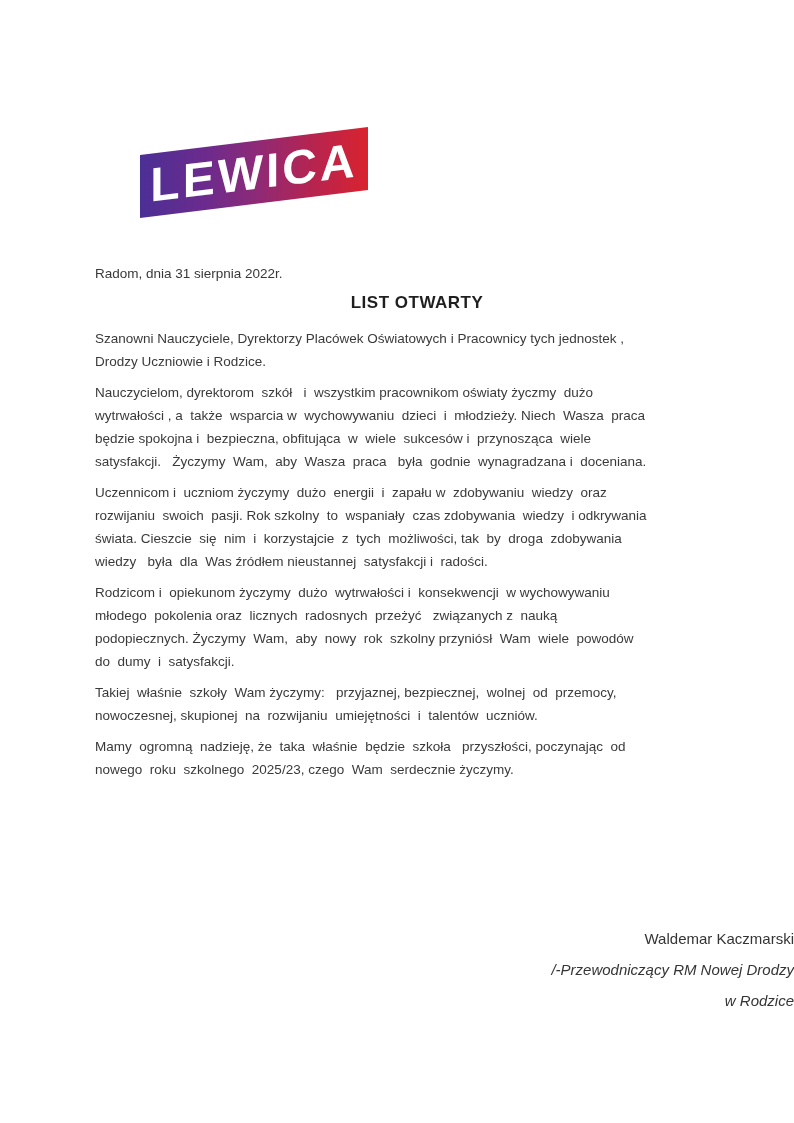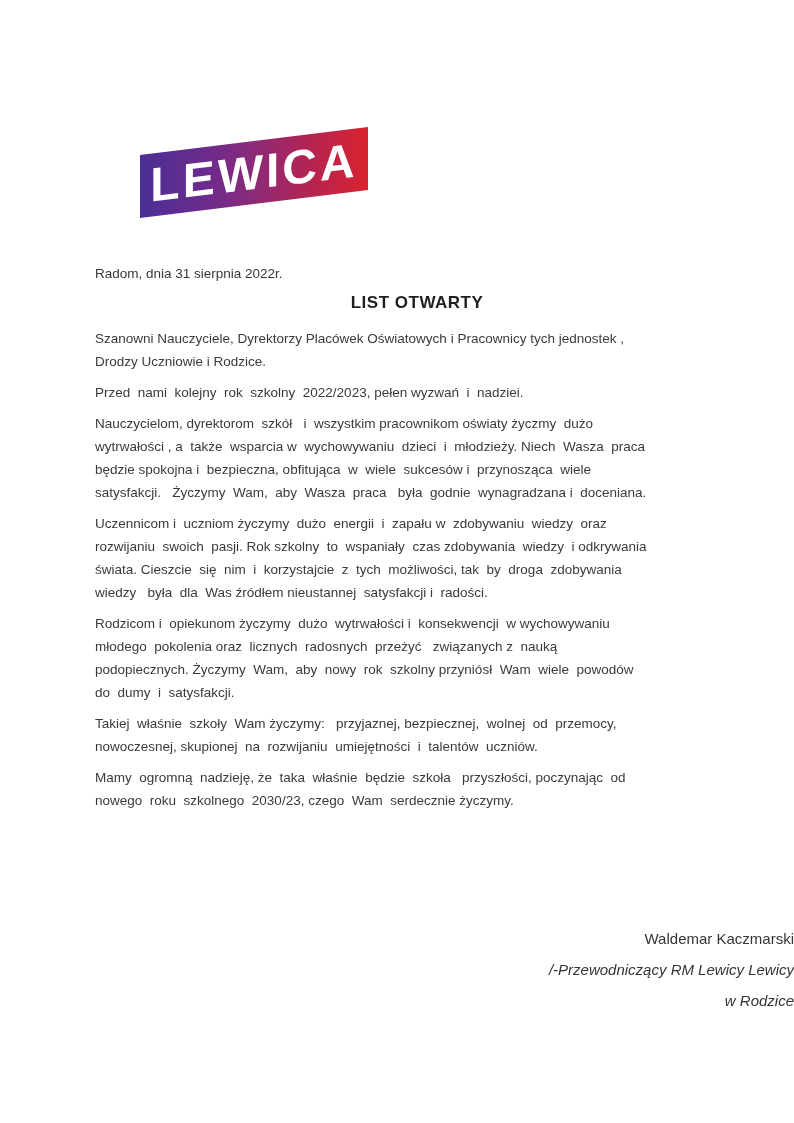--- a/index.html
+++ b/index.html
@@ -98,38 +98,37 @@
     <span class="logo-text" style="color: rgb(255, 255, 255);">LEWICA</span>
   </div>
 
   <div class="date-line">Radom, dnia 31 sierpnia 2022r.</div>
 
   <div class="letter-title">LIST OTWARTY</div>
 
   <div class="letter-body">
     <p>Szanowni Nauczyciele, Dyrektorzy Placówek Oświatowych i Pracownicy tych jednostek ,
 Drodzy Uczniowie i Rodzice.</p>
-    <p>Przed  nami  kolejny  rok  szkolny  2022/2023, pełen wyzwań  i  nadziei.</p>
     <p>Nauczycielom, dyrektorom  szkół   i  wszystkim pracownikom oświaty życzmy  dużo
 wytrwałości , a  także  wsparcia w  wychowywaniu  dzieci  i  młodzieży. Niech  Wasza  praca
 będzie spokojna i  bezpieczna, obfitująca  w  wiele  sukcesów i  przynosząca  wiele
 satysfakcji.   Życzymy  Wam,  aby  Wasza  praca   była  godnie  wynagradzana i  doceniana.</p>
     <p>Uczennicom i  uczniom życzymy  dużo  energii  i  zapału w  zdobywaniu  wiedzy  oraz
 rozwijaniu  swoich  pasji. Rok szkolny  to  wspaniały  czas zdobywania  wiedzy  i odkrywania
 świata. Cieszcie  się  nim  i  korzystajcie  z  tych  możliwości, tak  by  droga  zdobywania
 wiedzy   była  dla  Was źródłem nieustannej  satysfakcji i  radości.</p>
     <p>Rodzicom i  opiekunom życzymy  dużo  wytrwałości i  konsekwencji  w wychowywaniu
 młodego  pokolenia oraz  licznych  radosnych  przeżyć   związanych z  nauką
 podopiecznych. Życzymy  Wam,  aby  nowy  rok  szkolny przyniósł  Wam  wiele  powodów
 do  dumy  i  satysfakcji.</p>
     <p>Takiej  właśnie  szkoły  Wam życzymy:   przyjaznej, bezpiecznej,  wolnej  od  przemocy,
 nowoczesnej, skupionej  na  rozwijaniu  umiejętności  i  talentów  uczniów.</p>
     <p>Mamy  ogromną  nadzieję, że  taka  właśnie  będzie  szkoła   przyszłości, poczynając  od
-nowego  roku  szkolnego  2030/23, czego  Wam  serdecznie życzymy.</p>
+nowego  roku  szkolnego  2025/23, czego  Wam  serdecznie życzymy.</p>
   </div>
 
   <div class="signature">
     <span class="sig-line">Waldemar Kaczmarski</span>
-    <span class="sig-line sig-italic">/-Przewodniczący RM Lewicy Lewicy</span>
+    <span class="sig-line sig-italic">/-Przewodniczący RM Nowej Drodzy</span>
     <span class="sig-line sig-italic">w Rodzice</span>
   </div>
 
 </div>
 
 </body></html>

